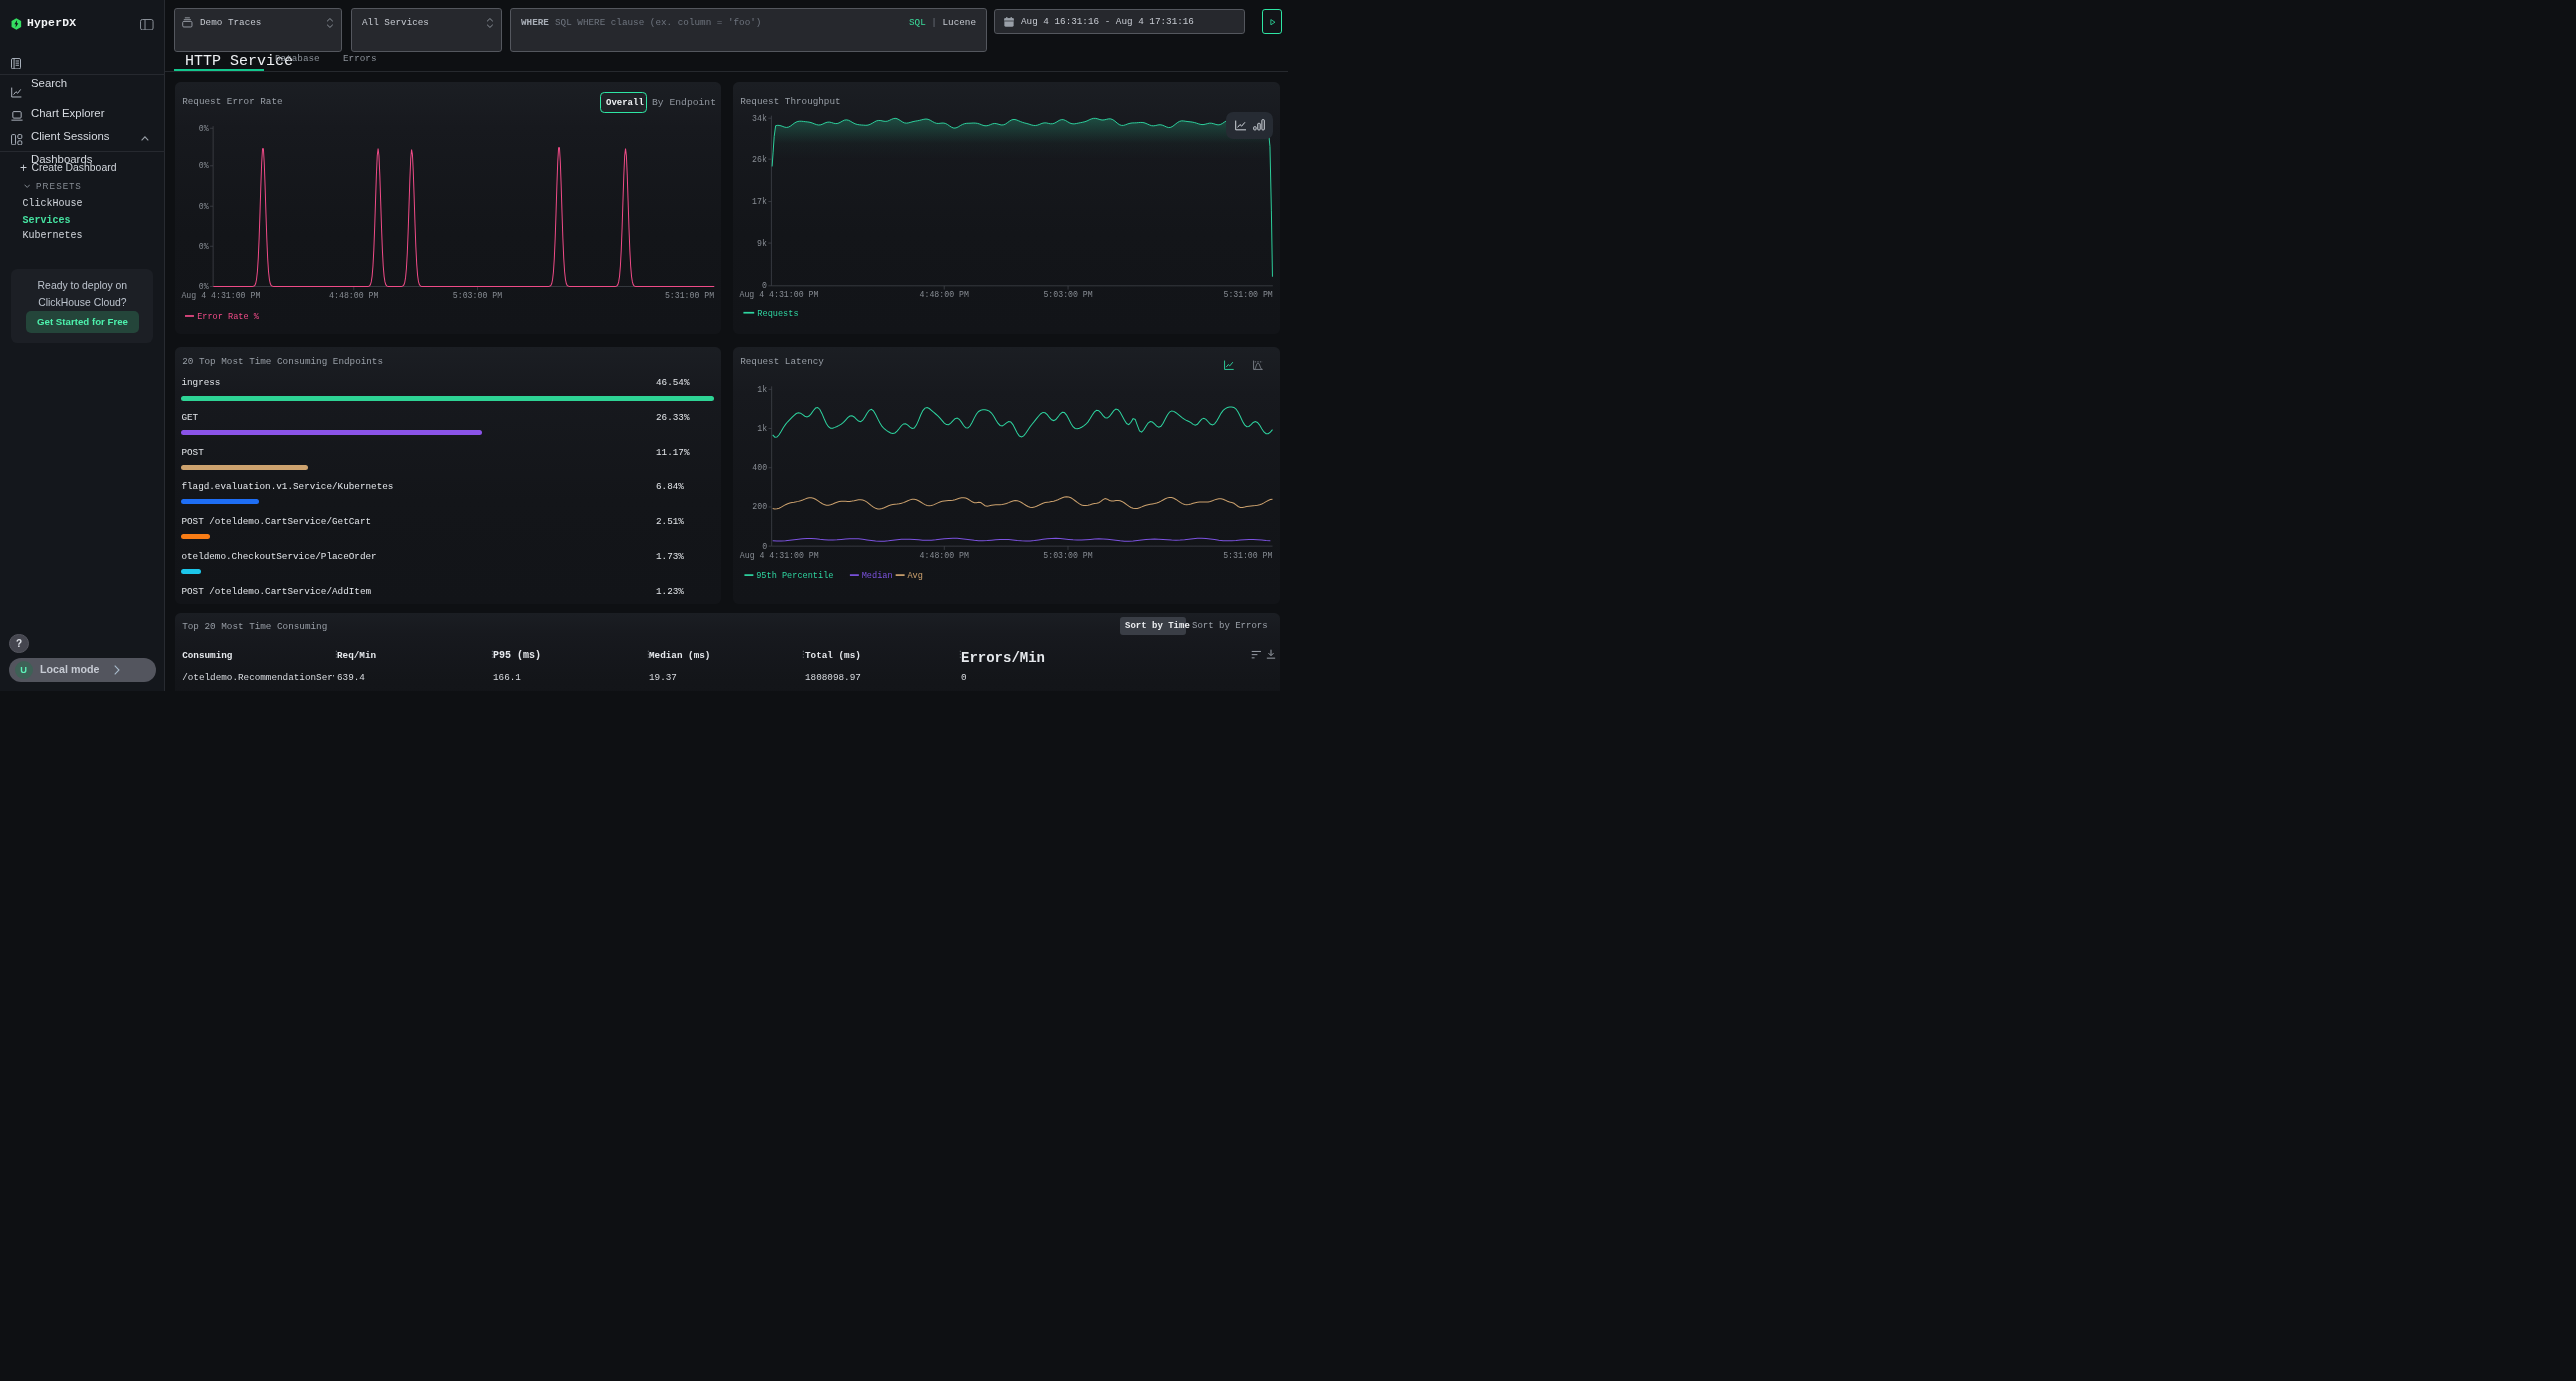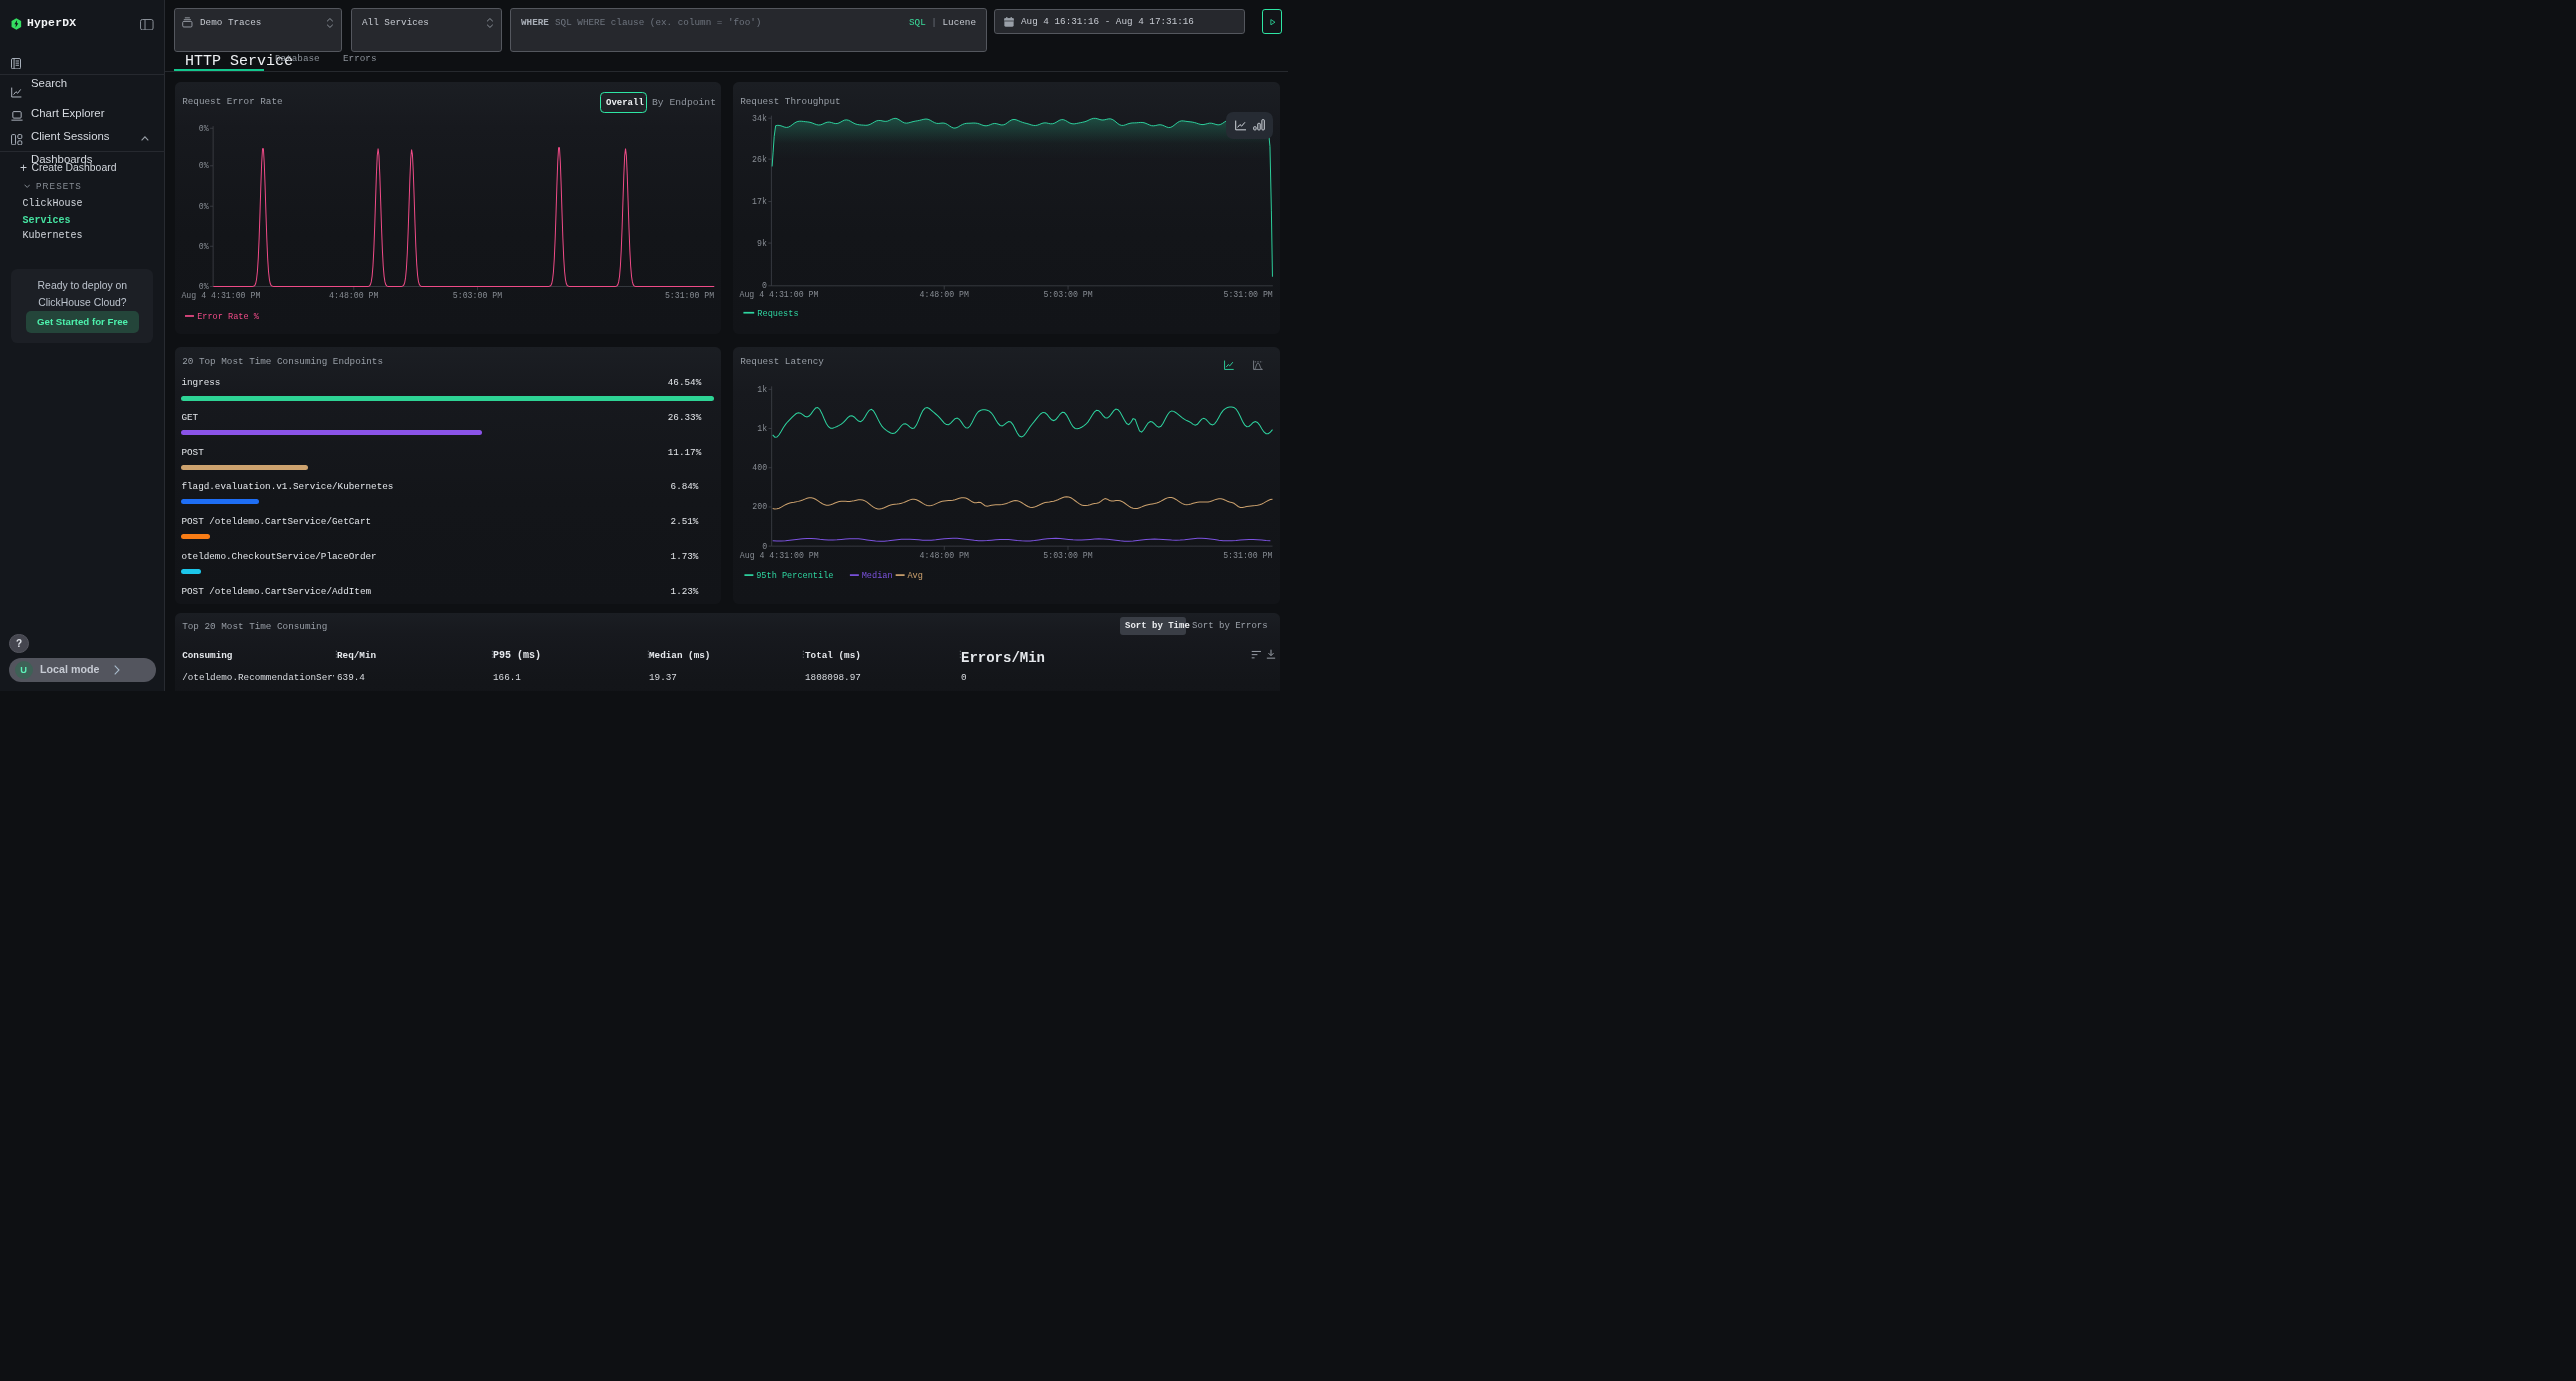--- a/index.html
+++ b/index.html
@@ -22,21 +22,21 @@
   #tabline { position:absolute; left:165px; top:71px; width:1123px; border-top:0.7px solid #26292e; }
   
   .card { position:absolute; border-radius:5.7px;
     background:linear-gradient(180deg,#1b1e23 0%,#17191e 18%,#131519 60%,#121418 100%); }
   .ctitle { position:absolute; left:7.2px; font-size:9.3px; color:#989ea6; }
   .axis { stroke:#44484f; stroke-width:1; fill:none; }
   .ylab { font-size:11.5px; fill:#878c93; font-family:"Liberation Mono",monospace; }
   .xlab { font-size:11.5px; fill:#878c93; font-family:"Liberation Mono",monospace; }
   .leg  { font-size:12px; font-family:"Liberation Mono",monospace; }
   .barlab { position:absolute; font-size:9.3px; color:#e2e5e9; }
-  .barpct { position:absolute; font-size:9.3px; color:#e2e5e9; text-align:center; width:57px; }
+  .barpct { position:absolute; font-size:9.3px; color:#e2e5e9; text-align:left; width:57px; }
   .bar { position:absolute; height:5px; border-radius:2.5px; }
 </style>
 </head>
 <body>
 <div id="page">
 
   <div id="sidebar">
     <svg class="abs" style="left:11.4px;top:18px" width="10.7" height="12" viewBox="0 0 15 17">
       <path d="M7.5 0.5 L14.3 4.3 V12.7 L7.5 16.5 L0.7 12.7 V4.3 Z" fill="#35de61"></path>
       <path d="M8.6 2.9 L4.7 8.9 h2.2 L6.3 13.9 10.3 7.6 h-2.2 Z" fill="#10131a"></path>

